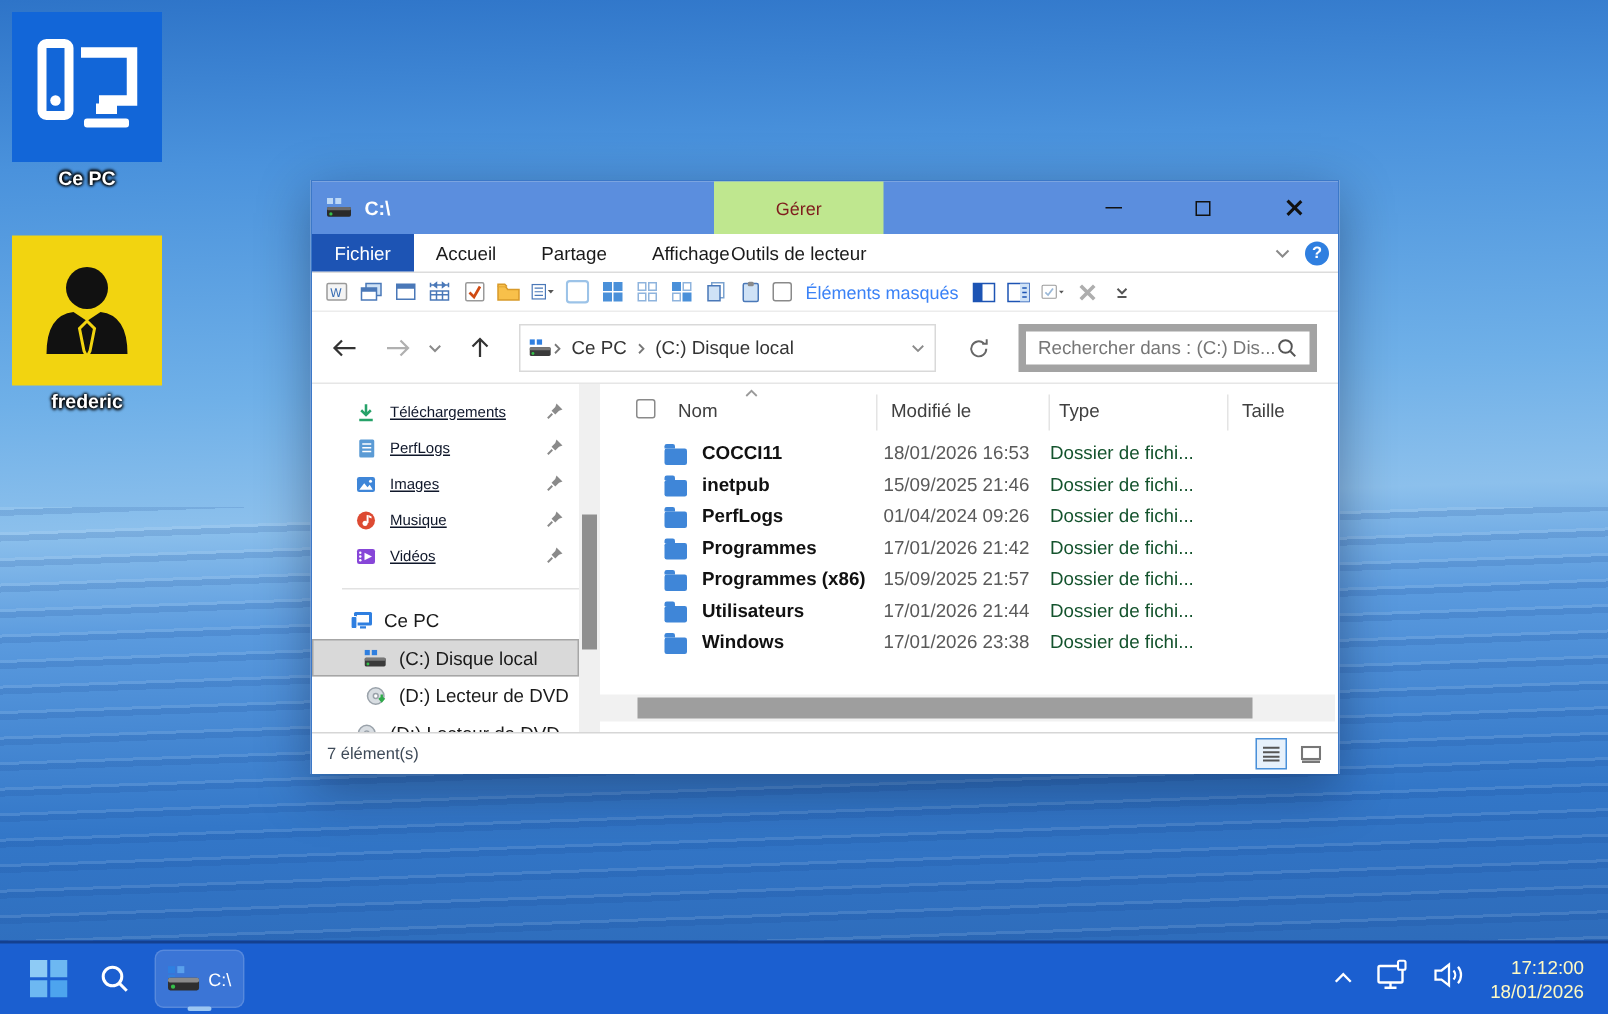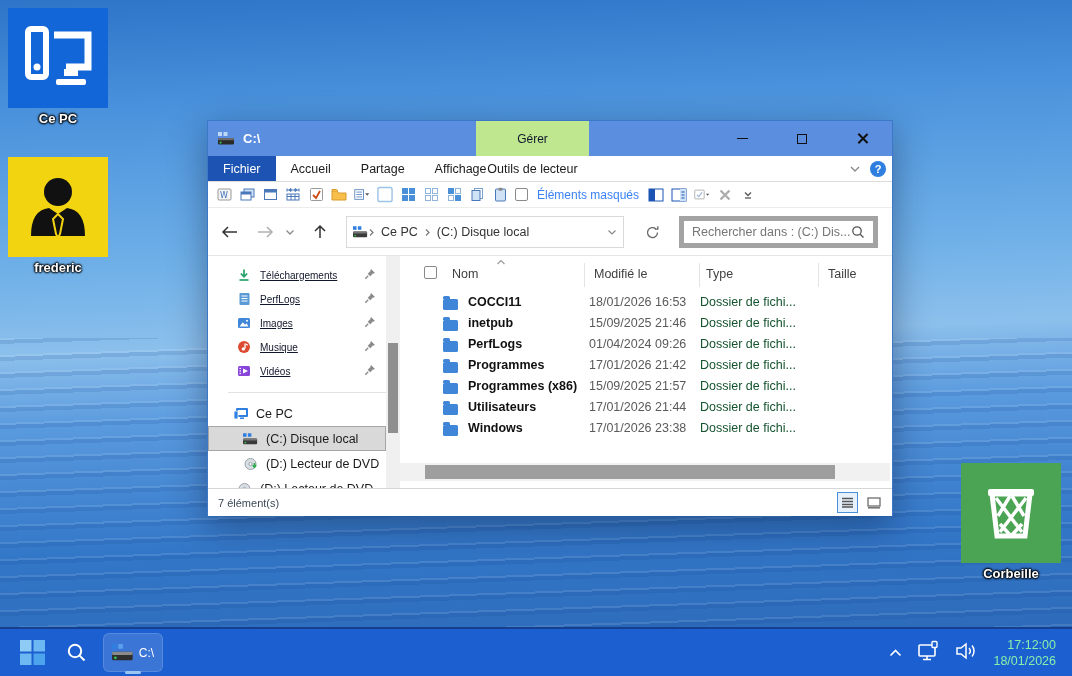--- a/index.html
+++ b/index.html
@@ -14,21 +14,21 @@
   .dicon .tile { width:100px; height:100px; display:flex; align-items:center; justify-content:center; }
   .dicon .lbl { display:block; margin-top:3px; color:#fff; font-size:13px; font-weight:bold;
     text-shadow:0 1px 2px #000,1px 0 2px #000,-1px 0 2px #000,0 -1px 2px #000; }
 
   
   #win { position:absolute; left:207px; top:120px; width:686px; height:396px; background:#fff;
     border:1px solid #3c78c8; box-shadow:0 10px 34px rgba(0,10,40,.38); }
   #titlebar { position:relative; height:35px; background:#5b8ede; display:flex; align-items:center; }
   #titlebar .tlabel { color:#fff; font-size:13px; font-weight:bold; margin-left:8px; }
   #manage-tab { position:absolute; left:268px; top:0; width:113px; height:35px; background:#bfe78f;
-    color:#0f172a; font-size:12px; display:flex; align-items:center; justify-content:center; }
+    color:#7f1d1d; font-size:12px; display:flex; align-items:center; justify-content:center; }
   #controls { position:absolute; right:0; top:0; height:35px; display:flex; }
   #controls .wc { width:60px; height:35px; display:flex; align-items:center; justify-content:center; cursor:default; }
   .glyph-min { width:11px; height:1.6px; background:#111; }
   .glyph-max { width:10px; height:10px; border:1.6px solid #111; }
   .glyph-close { position:relative; width:11px; height:11px; }
   .glyph-close::before,.glyph-close::after { content:""; position:absolute; left:5px; top:-1px; width:1.6px; height:13px; background:#111; }
   .glyph-close::before { transform:rotate(45deg); } .glyph-close::after { transform:rotate(-45deg); }
 
   #tabs { position:relative; height:26px; background:#fff; border-bottom:1px solid #dcdcdc; display:flex; font-size:12.5px; color:#1a1a1a; }
   #tabs .tab { padding:0 15px; display:flex; align-items:center; }
@@ -90,21 +90,21 @@
   .vbtn.active { border-color:#4a90d9; background:#e7f1fb; }
 
   
   #taskbar { position:absolute; left:0; bottom:0; width:1072px; height:49px; background:#1b5fd0; border-top:2px solid #14408f; }
   #taskbar .tbic { position:absolute; top:0; height:47px; display:flex; align-items:center; justify-content:center; }
   #tb-app { position:absolute; left:103px; top:4px; width:60px; height:39px; border-radius:6px;
     background:rgba(255,255,255,.14); border:1px solid rgba(255,255,255,.15);
     display:flex; align-items:center; justify-content:center; gap:5px; color:#fff; font-size:12px; }
   #tb-app .indicator { position:absolute; bottom:-3px; left:50%; transform:translateX(-50%); width:16px; height:3px; border-radius:2px; background:#9cc6f2; }
   #tray { position:absolute; right:0; top:0; height:47px; display:flex; align-items:center; gap:14px; padding-right:16px; }
-  #clock { text-align:right; color:#86efac; font-size:12.5px; line-height:16px; }
+  #clock { text-align:right; color:#fef9c3; font-size:12.5px; line-height:16px; }
 </style>
 </head>
 <body>
 
 <div id="screen">
   <div class="waves"></div>
 
   <div class="dicon" style="left:8px;top:8px;">
     <div class="tile" style="background:#1266d8;">
       <svg width="72" height="66" viewBox="0 0 72 66">
@@ -122,30 +122,20 @@
     <div class="tile" style="background:#f2d410;">
       <svg width="74" height="74" viewBox="0 0 74 74">
         <circle cx="37" cy="22" r="14" fill="#111"></circle>
         <path d="M10 66 Q10 40 28 38 L37 44 L46 38 Q64 40 64 66 Z" fill="#111"></path>
         <path d="M37 44 L32 49 L35 64 L37 68 L39 64 L42 49 Z" fill="#111" stroke="#f2d410" stroke-width="2"></path>
       </svg>
     </div>
     <span class="lbl">frederic</span>
   </div>
 
-  <div class="dicon" style="left:961px;top:463px;">
-    <div class="tile" style="background:#4ba454;">
-      <svg width="66" height="66" viewBox="0 0 66 66">
-        <path d="M14 14 h38 l-5 42 h-28 Z" fill="none" stroke="#fff" stroke-width="5"></path>
-        <rect x="10" y="9" width="46" height="7" rx="2" fill="#fff"></rect>
-        <path d="M18 18 L44 52 M48 18 L22 52 M32 16 L20 36 M34 16 L46 36 M22 44 L33 56 M44 44 L33 56" stroke="#fff" stroke-width="3.5" fill="none"></path>
-      </svg>
-    </div>
-    <span class="lbl">Corbeille</span>
-  </div>
 
   <div id="win">
 
     <div id="titlebar">
       <svg width="17" height="13" viewBox="0 0 17 13" style="margin-left:10px;">
         <rect x="0" y="0" width="4" height="4" fill="#bcd8f6"></rect>
           <rect x="5.5" y="0" width="4" height="4" fill="#bcd8f6"></rect>
         <rect x="0" y="6" width="16" height="6.5" rx="1.2" fill="#2a2a2a"></rect>
           <rect x="0" y="6" width="16" height="2.2" rx="1" fill="#6a6a6a"></rect>
         <circle cx="2.6" cy="10.6" r="1.1" fill="#35c04a"></circle>

